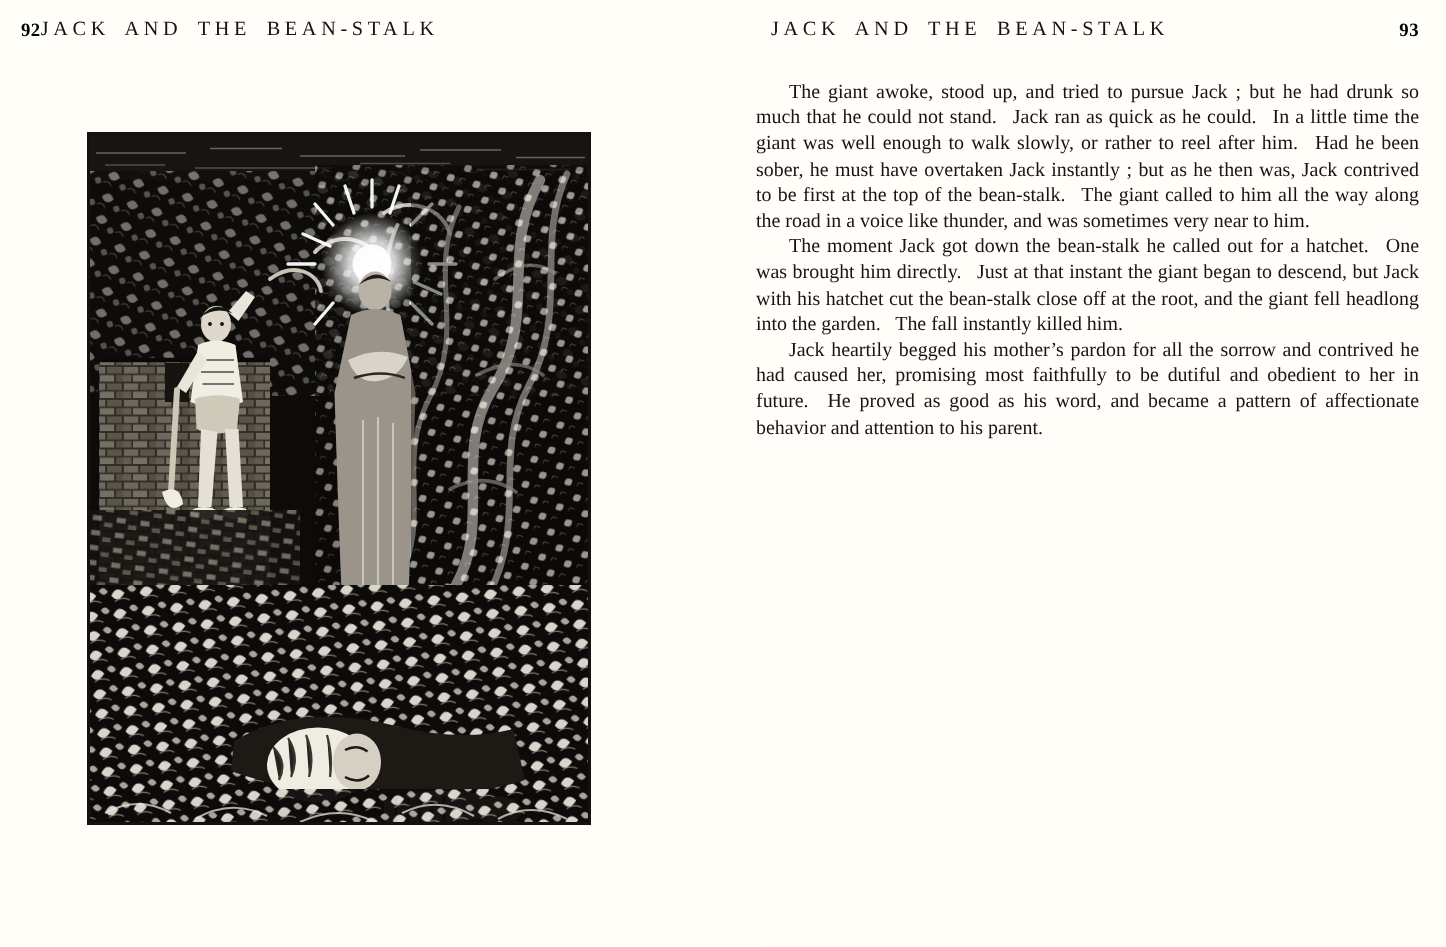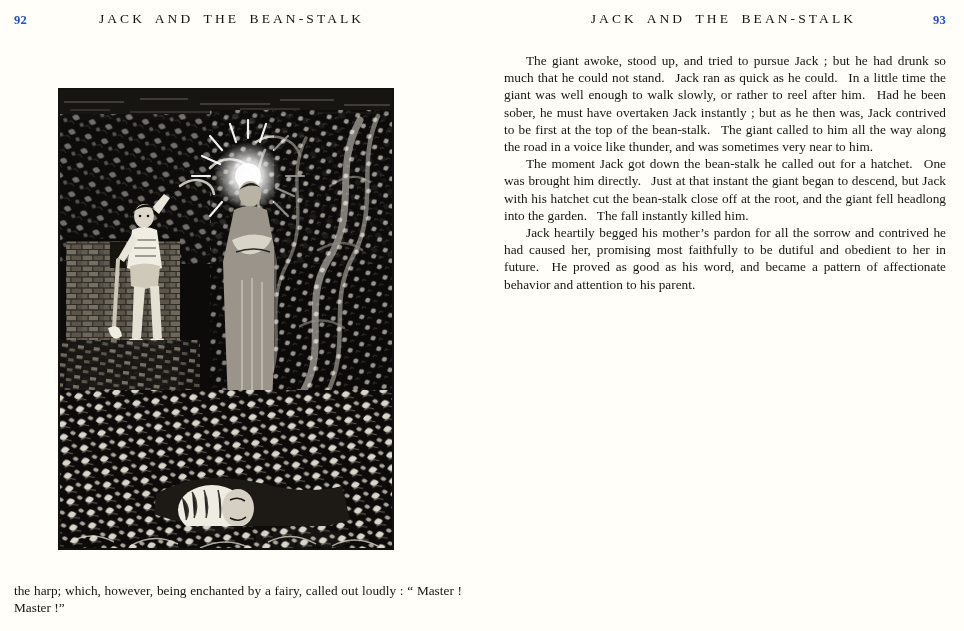--- a/index.html
+++ b/index.html
@@ -38,27 +38,27 @@
     height: 34px;
     display: flex;
     align-items: flex-start;
     padding-top: 12px;
     box-sizing: border-box;
   }
   .folio {
     font-size: 12.5px;
     font-weight: 700;
     letter-spacing: 0.3px;
-    color: #1d4ed8;
+    color: #000000;
     line-height: 1;
     padding-top: 2px;
   }
   .head-title {
     flex: 1;
-    text-align: center;
+    text-align: left;
     font-size: 13.5px;
     letter-spacing: 3.1px;
     word-spacing: 4px;
     color: #15130f;
     line-height: 1;
     white-space: nowrap;
   }
   .page-left  .head-title { padding-right: 26px; }
   .page-right .head-title { padding-left: 10px; }
   .folio-right { margin-left: auto; text-align: center; }
@@ -264,23 +264,20 @@
 
           <rect x="0" y="436" width="336" height="26" fill="url(#foliageFloor)" opacity="0.96"></rect>
           <g stroke="#e7e3d8" stroke-width="1.4" fill="none" opacity="0.75">
             <path d="M10 452 q22 -12 44 0 M70 456 q24 -14 48 -2 M140 458 q26 -12 50 0 M208 452 q24 -12 48 2 M272 456 q22 -12 46 0"></path>
           </g>
         </svg>
       </div>
 
     </div>
 
-    <div class="body-text left-bottom">
-      <p>the harp; which, however, being enchanted by a fairy, called out loudly : “ Master ! Master !”</p>
-    </div>
   </div>
 
   <div class="page page-right">
 
     <div class="running-head">
       <span class="head-title">JACK AND THE BEAN-STALK</span>
       <span class="folio folio-right">93</span>
     </div>
 
     <div class="body-text right-body">

